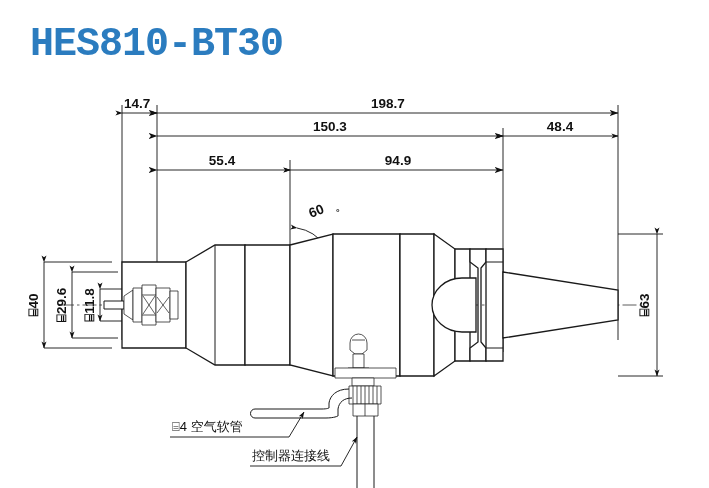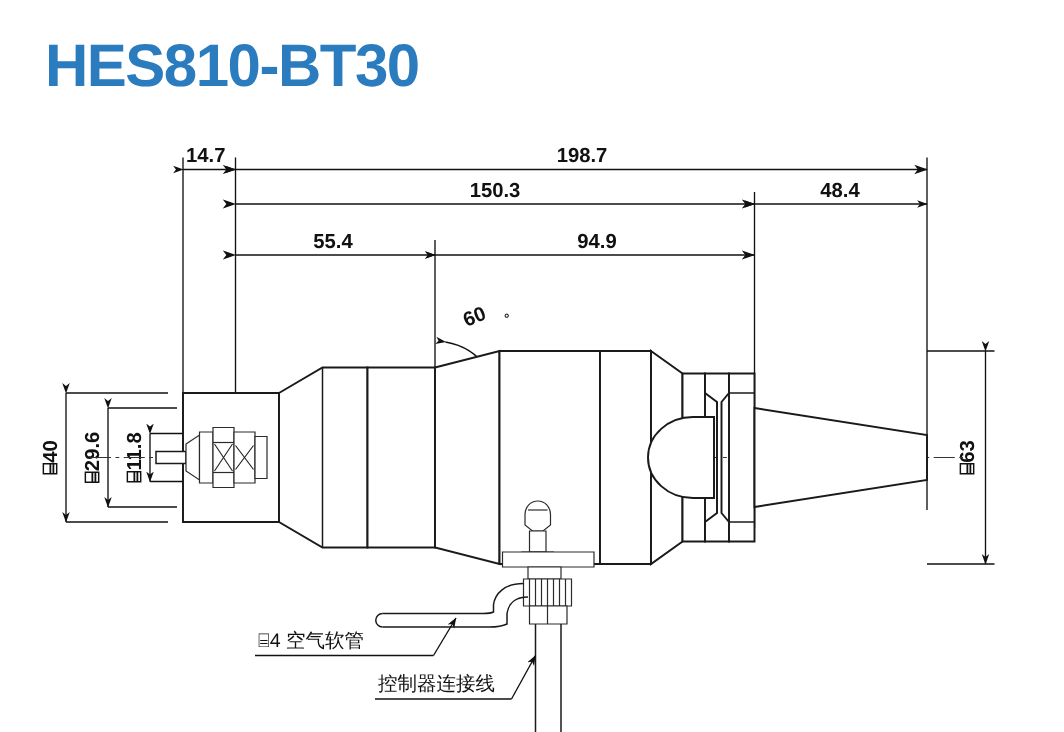--- a/index.html
+++ b/index.html
@@ -15,21 +15,21 @@
     position: relative;
   }
   #page-title {
     position: absolute;
     left: 30px;
     top: 22px;
     font-size: 40px;
     font-weight: bold;
     letter-spacing: -1px;
     color: #2b7cbf;
-    font-family: Liberation Sans, sans-serif;
+    font-family: Liberation Mono, monospace;
     white-space: nowrap;
   }
   #drawing-area {
     position: absolute;
     left: 0;
     top: 0;
     width: 709px;
     height: 488px;
   }
   svg { display: block; }

